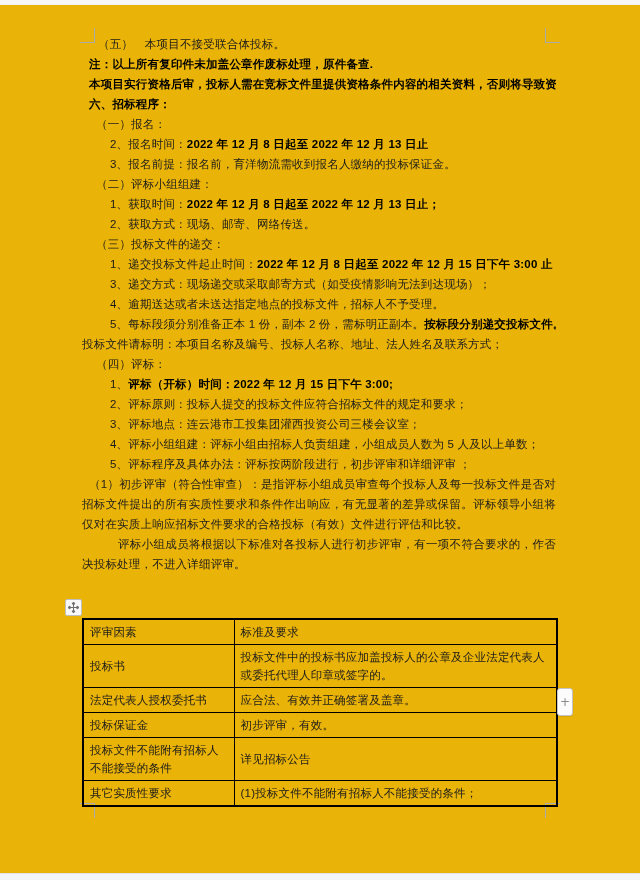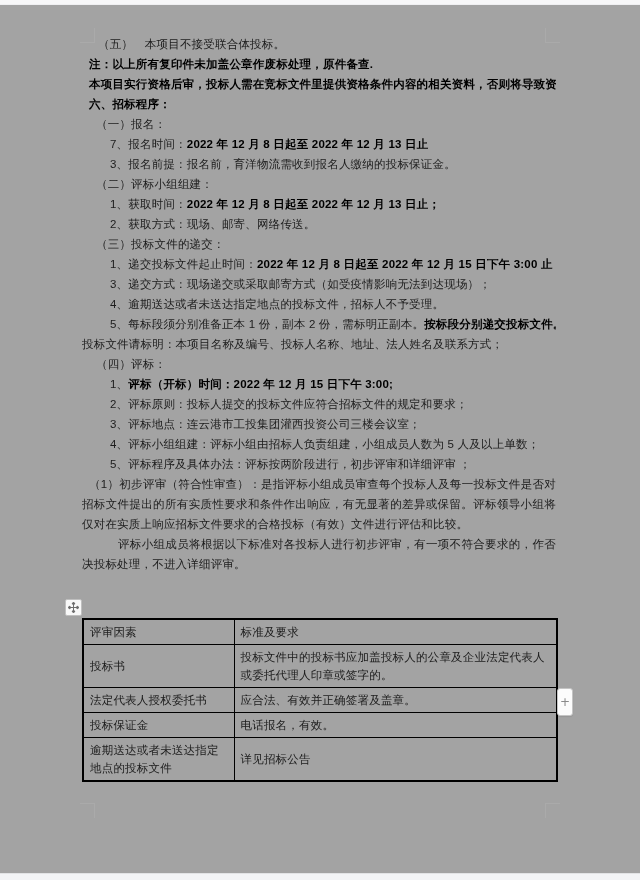--- a/index.html
+++ b/index.html
@@ -2,21 +2,21 @@
 <html><head>
 <meta charset="utf-8">
 <style>
   html,body{margin:0;padding:0;}
   body{
     width:640px;height:880px;overflow:hidden;
     background:#ffffff;
     font-family:"Liberation Sans","DejaVu Sans",sans-serif;
     -webkit-font-smoothing:antialiased;
   }
-  .page{position:relative;width:640px;height:880px;background:#a3a3a3;overflow:hidden;}
+  .page{position:relative;width:640px;height:880px;background:#eab308;overflow:hidden;}
   .chrome-top{position:absolute;left:0;top:0;width:640px;height:4px;background:#f7f7f8;border-bottom:1px solid #efeff1;}
   .chrome-bottom{position:absolute;left:0;top:873px;width:640px;height:7px;background:#f3f4f6;border-top:1px solid #e2e3e5;}
 
   
   .mark{position:absolute;width:14px;height:14px;}
   .mark.tl{left:80px;top:28px;border-right:1px solid #aaaaaa;border-bottom:1px solid #aaaaaa;}
   .mark.tr{left:545px;top:28px;border-left:1px solid #aaaaaa;border-bottom:1px solid #aaaaaa;}
   .mark.bl{left:80px;top:803px;border-right:1px solid #aaaaaa;border-top:1px solid #aaaaaa;}
   .mark.br{left:545px;top:803px;border-left:1px solid #aaaaaa;border-top:1px solid #aaaaaa;}
 
@@ -72,21 +72,21 @@
   <div class="mark tr"></div>
   <div class="mark bl"></div>
   <div class="mark br"></div>
 
   <div class="doc-body">
       <p class="para t16"><span class="run">（五）　本项目不接受联合体投标。</span></p>
       <p class="para t8"><span class="run bold">注：以上所有复印件未加盖公章作废标处理，原件备查.</span></p>
       <p class="para t8"><span class="run bold">本项目实行资格后审，投标人需在竞标文件里提供资格条件内容的相关资料，否则将导致资格审查不通过.</span></p>
       <p class="para t8"><span class="run bold">六、招标程序：</span></p>
       <p class="para t12"><span class="run">（一）报名：</span></p>
-      <p class="para t28"><span class="run">7、报名时间：</span><span class="run bold">2022 年 12 月 8 日起至 2022 年 12 月 13 日止</span></p>
+      <p class="para t28"><span class="run">2、报名时间：</span><span class="run bold">2022 年 12 月 8 日起至 2022 年 12 月 13 日止</span></p>
       <p class="para t28"><span class="run">3、报名前提：报名前，育洋物流需收到报名人缴纳的投标保证金。</span></p>
       <p class="para t12"><span class="run">（二）评标小组组建：</span></p>
       <p class="para t28"><span class="run">1、获取时间：</span><span class="run bold">2022 年 12 月 8 日起至 2022 年 12 月 13 日止；</span></p>
       <p class="para t28"><span class="run">2、获取方式：现场、邮寄、网络传送。</span></p>
       <p class="para t12"><span class="run">（三）投标文件的递交：</span></p>
       <p class="para t28"><span class="run">1、递交投标文件起止时间：</span><span class="run bold">2022 年 12 月 8 日起至 2022 年 12 月 15 日下午 3:00 止；</span></p>
       <p class="para t28"><span class="run">3、递交方式：现场递交或采取邮寄方式（如受疫情影响无法到达现场）；</span></p>
       <p class="para t28"><span class="run">4、逾期送达或者未送达指定地点的投标文件，招标人不予受理。</span></p>
       <p class="para t28"><span class="run">5、每标段须分别准备正本 1 份，副本 2 份，需标明正副本。</span><span class="run bold">按标段分别递交投标文件。</span></p>
       <p class="para t0"><span class="run">投标文件请标明：本项目名称及编号、投标人名称、地址、法人姓名及联系方式；</span></p>
@@ -131,25 +131,29 @@
           <tr>
             <td>投标书</td>
             <td>投标文件中的投标书应加盖投标人的公章及企业法定代表人或委托代理人印章或签字的。</td>
           </tr>
           <tr>
             <td>法定代表人授权委托书</td>
             <td>应合法、有效并正确签署及盖章。</td>
           </tr>
           <tr>
             <td>投标保证金</td>
-            <td>电话报名，有效。</td>
+            <td>初步评审，有效。</td>
           </tr>
           <tr>
-            <td>逾期送达或者未送达指定地点的投标文件</td>
+            <td>投标文件不能附有招标人不能接受的条件</td>
             <td>详见招标公告</td>
+          </tr>
+          <tr>
+            <td>其它实质性要求</td>
+            <td>(1)投标文件不能附有招标人不能接受的条件；</td>
           </tr>
         </tbody>
     </table>
   </div>
 
   <div class="plus-btn">+</div>
 
   <div class="chrome-bottom"></div>
 </div>
 

